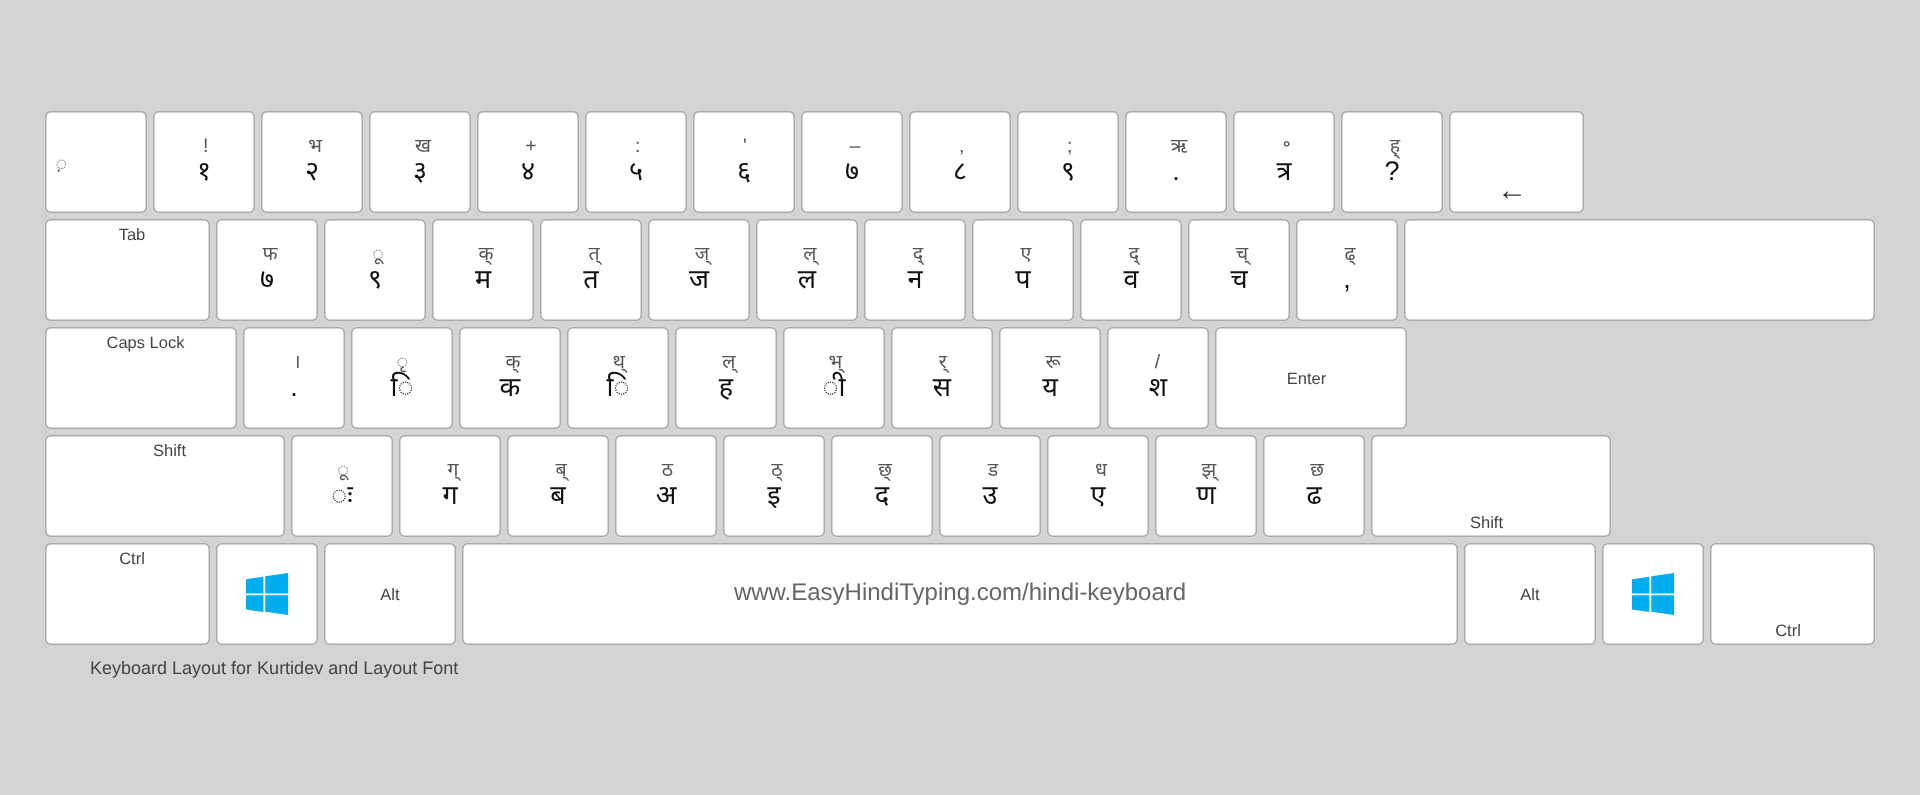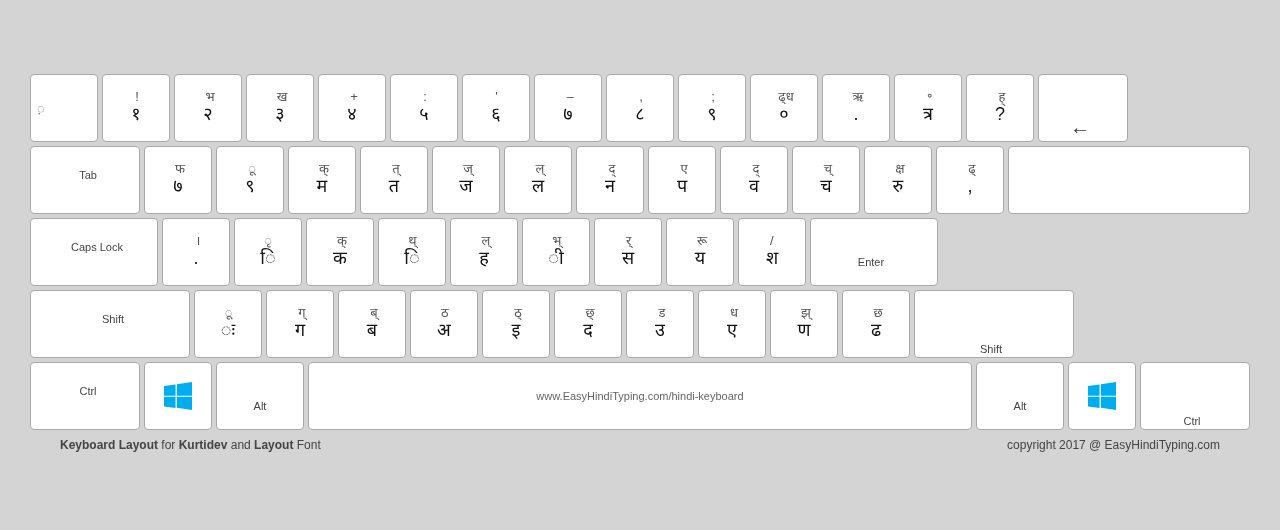--- a/index.html
+++ b/index.html
@@ -52,21 +52,21 @@
     .key .hindi-top {
       font-size: 13px;
       color: #555;
       align-self: flex-start;
       margin-left: 4px;
       line-height: 1;
     }
     .key .label {
       font-size: 11px;
       color: #444;
-      margin-top: 20px;
+      margin-top: 2px;
     }
     .key-tab { min-width: 110px; justify-content: flex-start; padding-left: 8px; }
     .key-caps { min-width: 128px; justify-content: flex-start; padding-left: 8px; align-items: center; }
     .key-enter { min-width: 128px; justify-content: center; padding-right: 8px; }
     .key-shift-left { min-width: 160px; justify-content: flex-start; padding-left: 8px; }
     .key-shift-right { min-width: 160px; justify-content: flex-end; padding-right: 8px; }
     .key-backspace { min-width: 90px; justify-content: flex-end; padding-right: 8px; font-size: 18px; }
     .key-ctrl { min-width: 110px; justify-content: flex-start; padding-left: 8px; }
     .key-ctrl-right { min-width: 110px; justify-content: flex-end; padding-right: 8px; }
     .key-alt { min-width: 88px; }
@@ -81,21 +81,21 @@
     }
     .footer {
       display: flex;
       justify-content: space-between;
       width: 100%;
       padding: 4px 30px;
       font-size: 12px;
       color: #444;
     }
     .footer-left { font-weight: normal; }
-    .footer-left b { font-weight: bold; }
+    .footer-left b { font-weight: normal; }
     .win-logo {
       width: 28px;
       height: 28px;
       display: inline-block;
     }
   </style>
 </head>
 <body>
 
 <div class="keyboard-wrapper">
@@ -154,26 +154,20 @@
       </div>
     </div>
     <div class="key">
       <div class="key-two-line">
         <span class="hindi-top">;</span>
         <span class="hindi">९</span>
       </div>
     </div>
     <div class="key">
       <div class="key-two-line">
-        <span class="hindi-top">ढ्ध</span>
-        <span class="hindi">०</span>
-      </div>
-    </div>
-    <div class="key">
-      <div class="key-two-line">
         <span class="hindi-top">ऋ</span>
         <span class="hindi">.</span>
       </div>
     </div>
     <div class="key">
       <div class="key-two-line">
         <span class="hindi-top">॰</span>
         <span class="hindi">त्र</span>
       </div>
     </div>
@@ -243,26 +237,20 @@
     <div class="key">
       <div class="key-two-line">
         <span class="hindi-top">द्</span>
         <span class="hindi">व</span>
       </div>
     </div>
     <div class="key">
       <div class="key-two-line">
         <span class="hindi-top">च्</span>
         <span class="hindi">च</span>
-      </div>
-    </div>
-    <div class="key">
-      <div class="key-two-line">
-        <span class="hindi-top">क्ष</span>
-        <span class="hindi">रु</span>
       </div>
     </div>
     <div class="key">
       <div class="key-two-line">
         <span class="hindi-top">ढ्</span>
         <span class="hindi">,</span>
       </div>
     </div>
     <div class="key" style="flex:1; min-width:80px;">
     </div>
@@ -410,21 +398,21 @@
         <path d="M0 3.5L9.9 2.1v9.6H0V3.5z" fill="#00adef"></path>
         <path d="M11 1.9L24 0v11.7H11V1.9z" fill="#00adef"></path>
         <path d="M0 12.7h9.9v9.6L0 20.9v-8.2z" fill="#00adef"></path>
         <path d="M11 12.7H24V24L11 22.1V12.7z" fill="#00adef"></path>
       </svg>
     </div>
     <div class="key key-alt">
       <span class="label">Alt</span>
     </div>
     <div class="key key-space">
-      <span style="font-size:11px; color:#666;">www.EasyHindiTyping.com/hindi-keyboard</span>
+      <span style="font-size:16px; color:#666;">www.EasyHindiTyping.com/hindi-keyboard</span>
     </div>
     <div class="key key-alt">
       <span class="label">Alt</span>
     </div>
     <div class="key key-win">
       <svg class="win-logo" viewBox="0 0 24 24">
         <path d="M0 3.5L9.9 2.1v9.6H0V3.5z" fill="#00adef"></path>
         <path d="M11 1.9L24 0v11.7H11V1.9z" fill="#00adef"></path>
         <path d="M0 12.7h9.9v9.6L0 20.9v-8.2z" fill="#00adef"></path>
         <path d="M11 12.7H24V24L11 22.1V12.7z" fill="#00adef"></path>
@@ -432,16 +420,15 @@
     </div>
     <div class="key key-ctrl-right">
       <span class="label">Ctrl</span>
     </div>
   </div>
 
   <div class="footer">
     <span class="footer-left">
       <b>Keyboard Layout</b> for <b>Kurtidev</b> and <b>Layout</b> Font
     </span>
-    <span>copyright 2017 @ EasyHindiTyping.com</span>
   </div>
 
 </div>
 
 </body></html>

